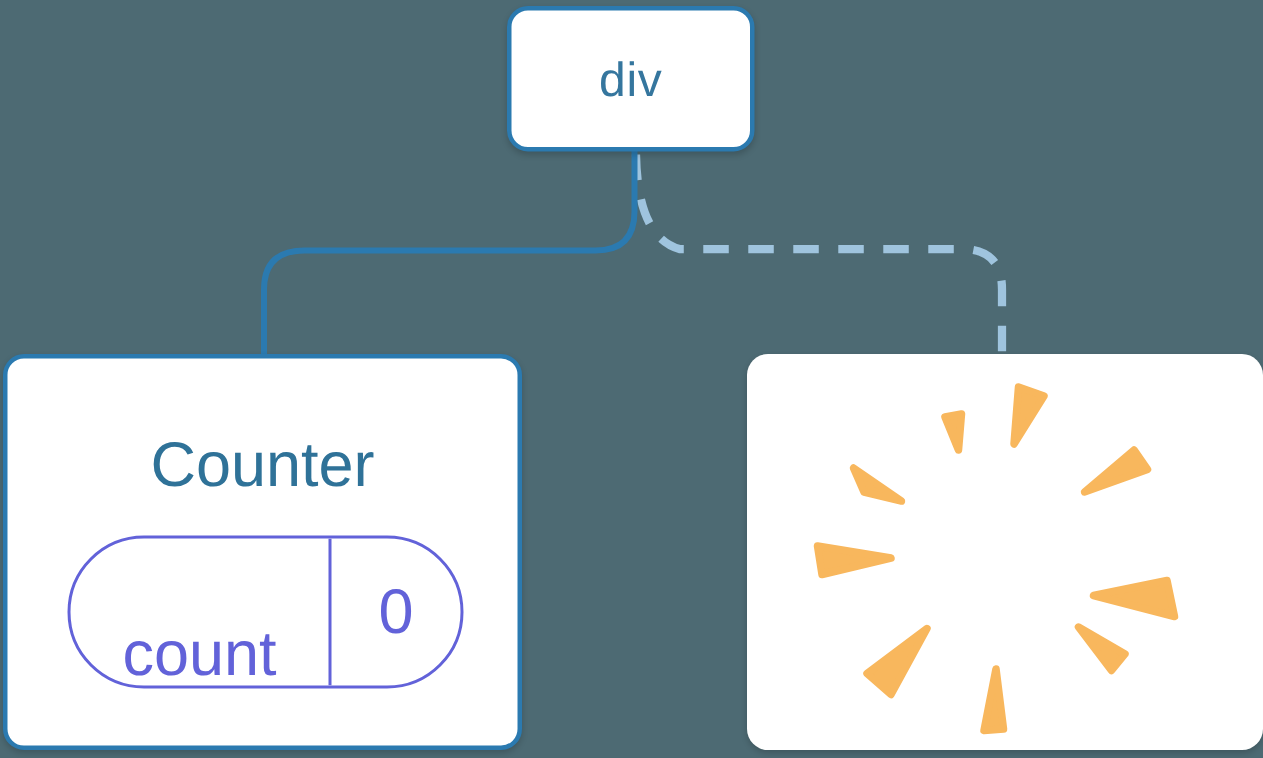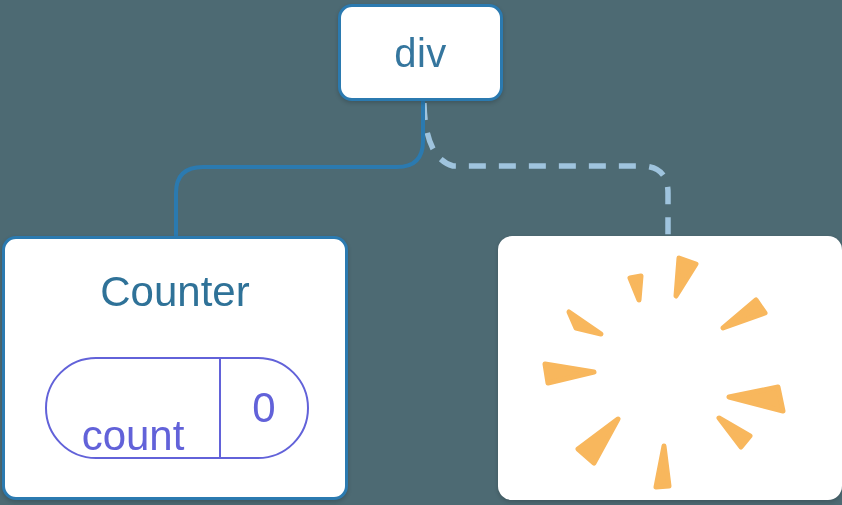--- a/index.html
+++ b/index.html
@@ -17,28 +17,28 @@
   .card{
     position:absolute;background:var(--card);border-radius:14px;
     box-shadow:0 2px 4px rgba(0,0,0,0.18);
   }
   .node-root{
     left:338px;top:4px;width:165px;height:97px;
     border:3px solid var(--edge);box-sizing:border-box;
     display:flex;align-items:center;justify-content:center;
   }
   .node-root .label{
-    color:var(--text-blue);font-size:40px;line-height:1;letter-spacing:0.5px;
+    color:var(--text-blue);font-size:32px;line-height:1;letter-spacing:0.5px;
   }
   .counter-card{
     left:2px;top:236px;width:346px;height:264px;
     border:3px solid var(--edge);box-sizing:border-box;
   }
   .counter-title{
-    margin-top:32px;text-align:center;
+    margin-top:50px;text-align:center;
     color:var(--title-blue);font-size:42px;line-height:1;
   }
   .state-pill{
     position:absolute;left:40px;top:118px;width:264px;height:102px;
     border:2.5px solid var(--pill);border-radius:51px;box-sizing:border-box;
     display:flex;overflow:hidden;
   }
   .state-key-cell{
     flex:0 0 174px;display:flex;align-items:flex-end;justify-content:center;
     border-right:2.5px solid var(--pill);box-sizing:border-box;

